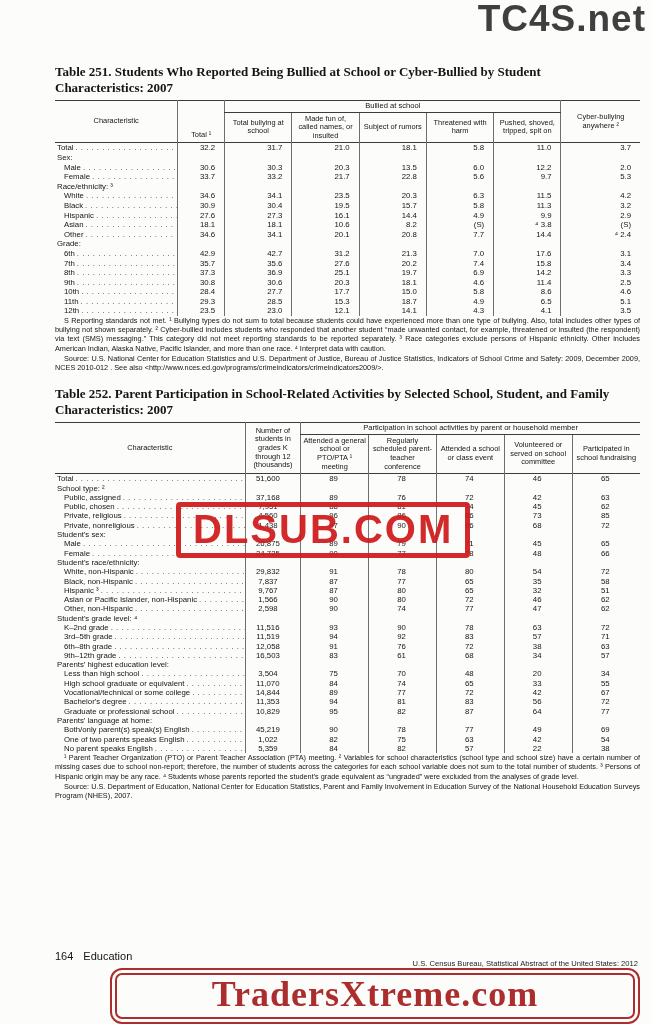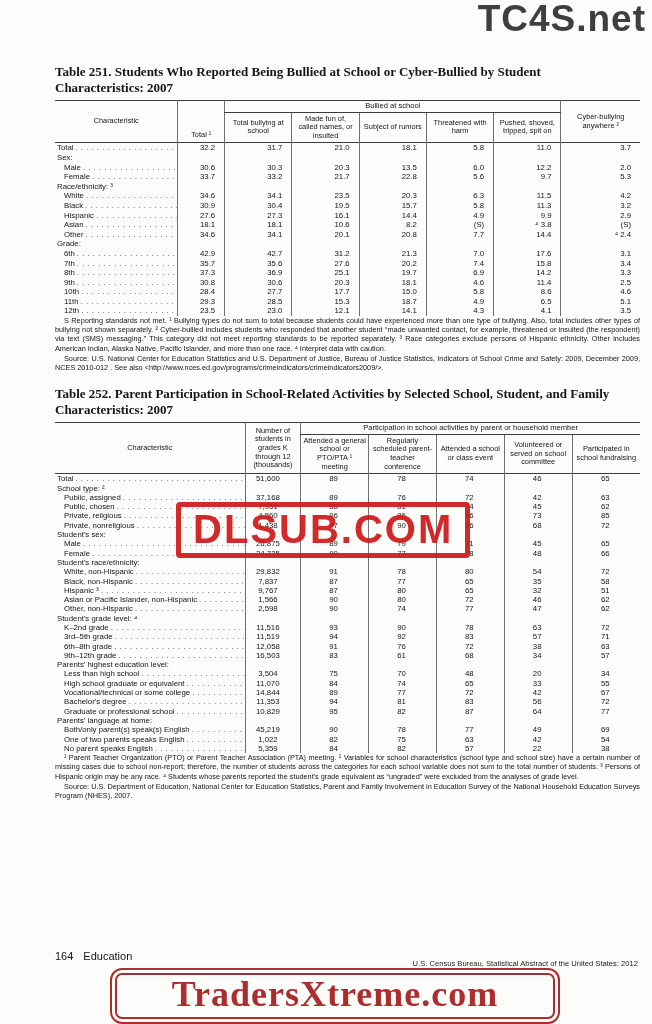--- a/index.html
+++ b/index.html
@@ -17,21 +17,21 @@
     top:0;right:6px;font-size:37px;line-height:1.05;color:#262626;opacity:.88;
     letter-spacing:1px;font-family:"Liberation Sans",sans-serif;
   }
   .wm-mid{
     top:502px;left:176px;color:#cf1b1b;opacity:.93;
     font-size:40px;line-height:1.05;letter-spacing:2px;
     border:5px solid #cf1b1b;border-radius:4px;padding:1px 12px 3px;
     background:rgba(255,255,255,.06);
   }
   .wm-bottom{
-    top:968px;left:110px;width:450px;box-sizing:border-box;text-align:center;
+    top:968px;left:110px;width:530px;box-sizing:border-box;text-align:center;
     color:#a82222;opacity:.95;font-size:36px;line-height:1.1;
     font-family:"Liberation Serif",serif;font-weight:700;letter-spacing:1px;
     border:7px double #a82222;border-radius:12px;padding:0 6px 2px;
   }
 
   
   h2.title{
     font-family:"Liberation Serif",serif;font-weight:700;
     font-size:13px;line-height:15.5px;margin:0 0 5px;max-width:566px;
   }

